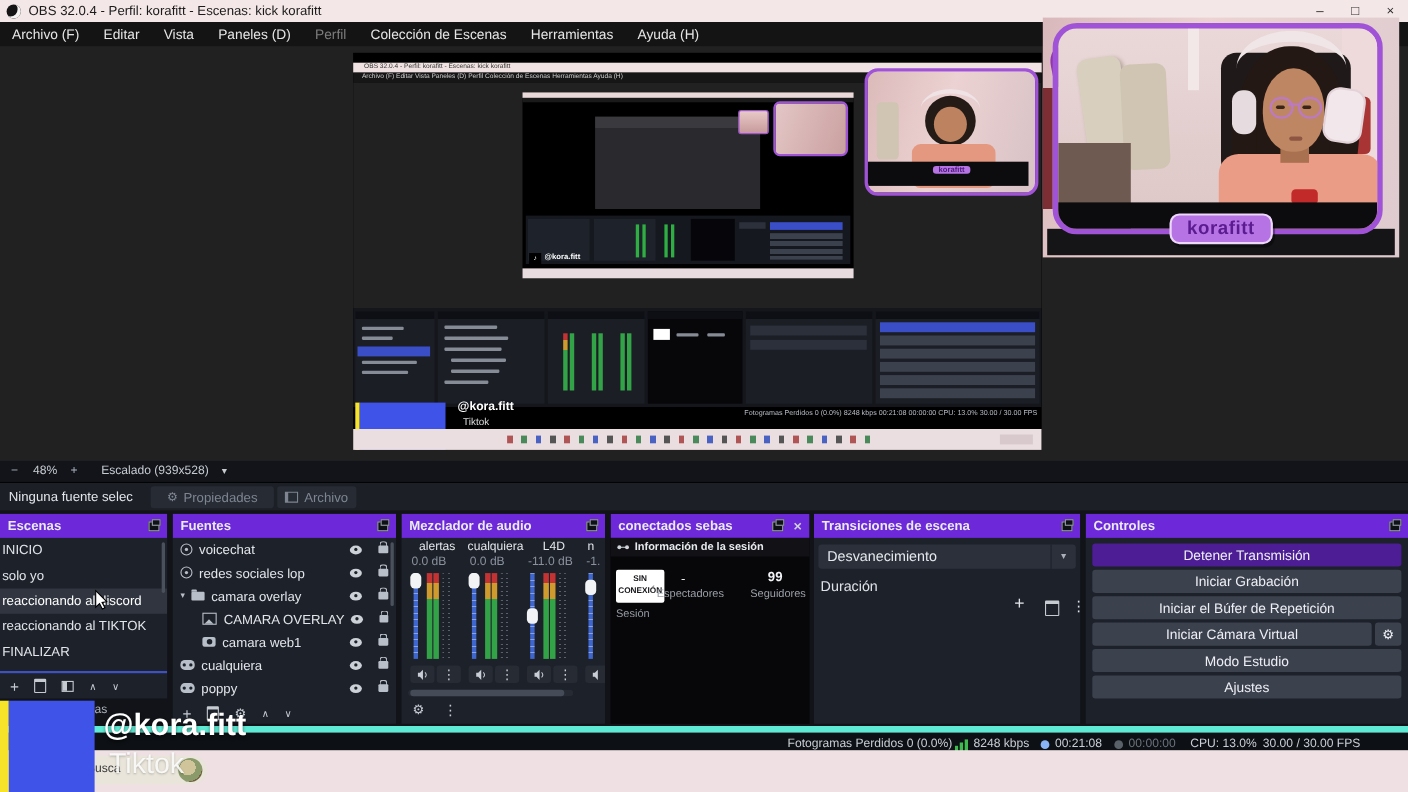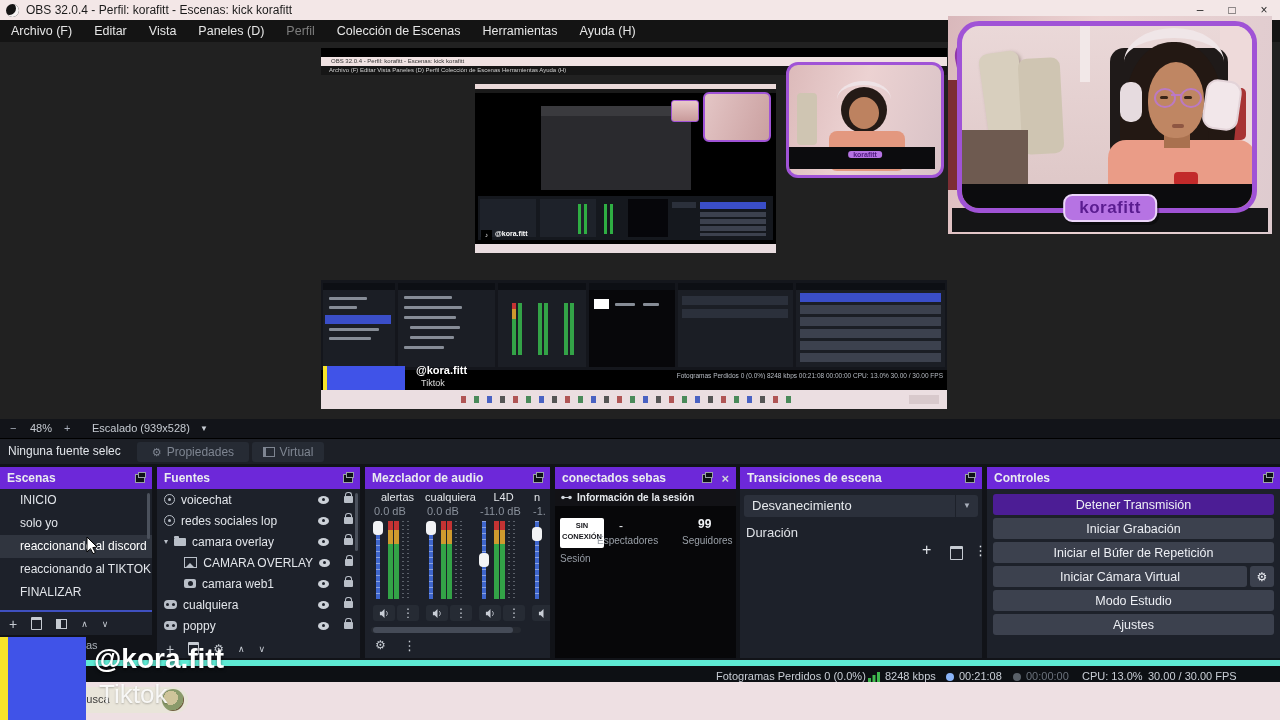--- a/index.html
+++ b/index.html
@@ -23,21 +23,21 @@
   .ph{height:22px;background:#6d28d9;display:flex;align-items:center;padding:0 7px;font-weight:bold;font-size:12px;color:#e9ebf0}
   .pop{margin-left:auto;width:8px;height:7px;border:1px solid #9aa0a8;position:relative;background:#0e1116}
   .pop::after{content:'';position:absolute;left:2px;top:-3px;width:6px;height:4px;border:1px solid #9aa0a8;background:#0e1116}
   .stb{height:23px;display:flex;align-items:center;gap:14px;padding-left:9px;color:#c6cbd2}
   .i-plus{font-size:14px;line-height:10px}
   .i-trash{width:9px;height:9px;border:1.5px solid #c6cbd2;border-top-width:3px;border-radius:1px}
   .i-dup{width:9px;height:8px;border:1px solid #c6cbd2;background:linear-gradient(90deg,#c6cbd2 0 45%,transparent 45%)}
   .chv{font-size:9px}
   .i-gear{font-size:12px;line-height:10px}
   
-  .srow{height:23px;line-height:23px;padding-left:20px;font-size:12px;color:#e2e5ea;white-space:nowrap;overflow:hidden}
+  .srow{height:23px;line-height:23px;padding-left:2px;font-size:12px;color:#e2e5ea;white-space:nowrap;overflow:hidden}
   .sel{background:#30353f;color:#fff}
   
   .frow{height:21px;display:flex;align-items:center;padding:0 7px;font-size:12px;color:#e2e5ea;gap:6px;white-space:nowrap}
   .ind{padding-left:27px}
   .sp{margin-left:auto}
   .eye{width:11px;height:8px;border-radius:50%;background:#ccd1d8;position:relative}
   .eye::after{content:'';position:absolute;left:4px;top:2.5px;width:3px;height:3px;border-radius:50%;background:#1d212a}
   .lock{width:9px;height:7px;background:#b9bfc8;border-radius:1px;position:relative;margin-left:9px}
   .lock::before{content:'';position:absolute;left:1px;top:-4px;width:5px;height:4px;border:1.5px solid #b9bfc8;border-bottom:none;border-radius:3px 3px 0 0}
   .ic-aud{width:9px;height:9px;border:1.5px solid #b9bfc8;border-radius:50%;position:relative}
@@ -207,21 +207,21 @@
 </div>
 
 <div class="a" style="left:0;top:438px;width:1280px;height:26px;background:#1c1f26;border-top:1px solid #000">
   <span class="a" style="left:8px;top:5px;color:#e2e5ea;font-size:12px">Ninguna fuente selec</span>
   <div class="a" style="left:137px;top:3px;width:112px;height:20px;background:#262b34;border-radius:3px;display:flex;align-items:center;justify-content:center;gap:5px;color:#7e8591;font-size:12px">
     <span class="i-gear" style="font-size:11px">⚙</span>
     <span>Propiedades</span>
   </div>
   <div class="a" style="left:252px;top:3px;width:72px;height:20px;background:#262b34;border-radius:3px;display:flex;align-items:center;justify-content:center;gap:5px;color:#7e8591;font-size:12px">
     <span style="width:8px;height:8px;border:1px solid #7e8591;border-left-width:3px;display:inline-block"></span>
-    <span>Virtual</span>
+    <span>Archivo</span>
   </div>
 </div>
 
 <div class="a" style="left:0;top:464px;width:1280px;height:196px;background:#111318">
 
   <div class="panel" style="left:0;width:152px;height:168px">
     <div class="ph">
       <span>Escenas</span>
       <span class="pop"></span>
     </div>

